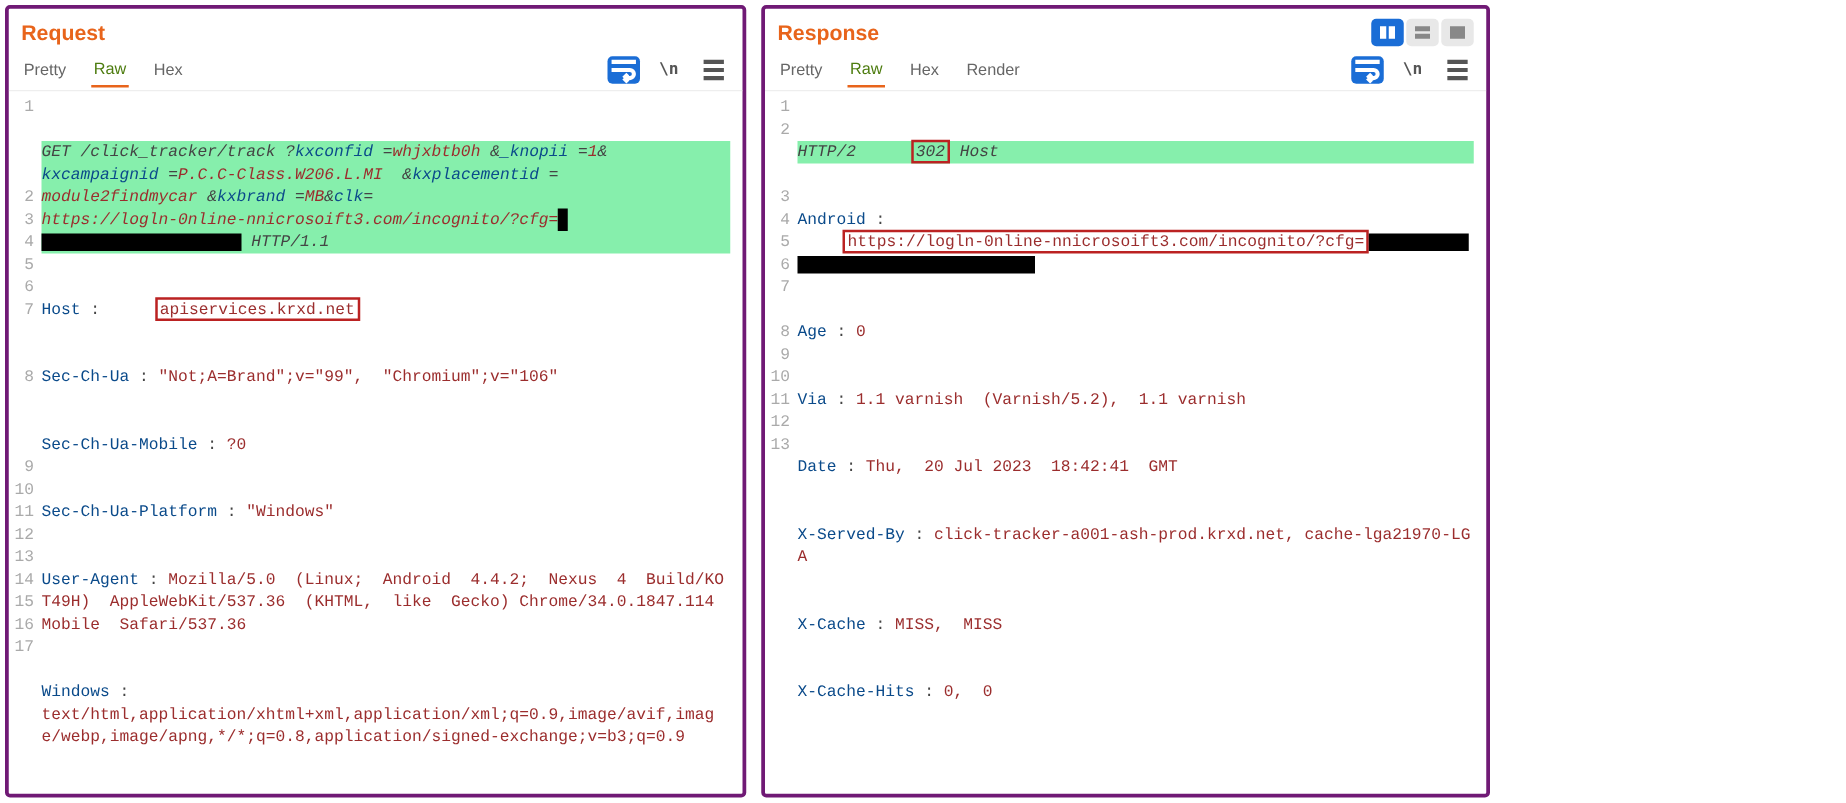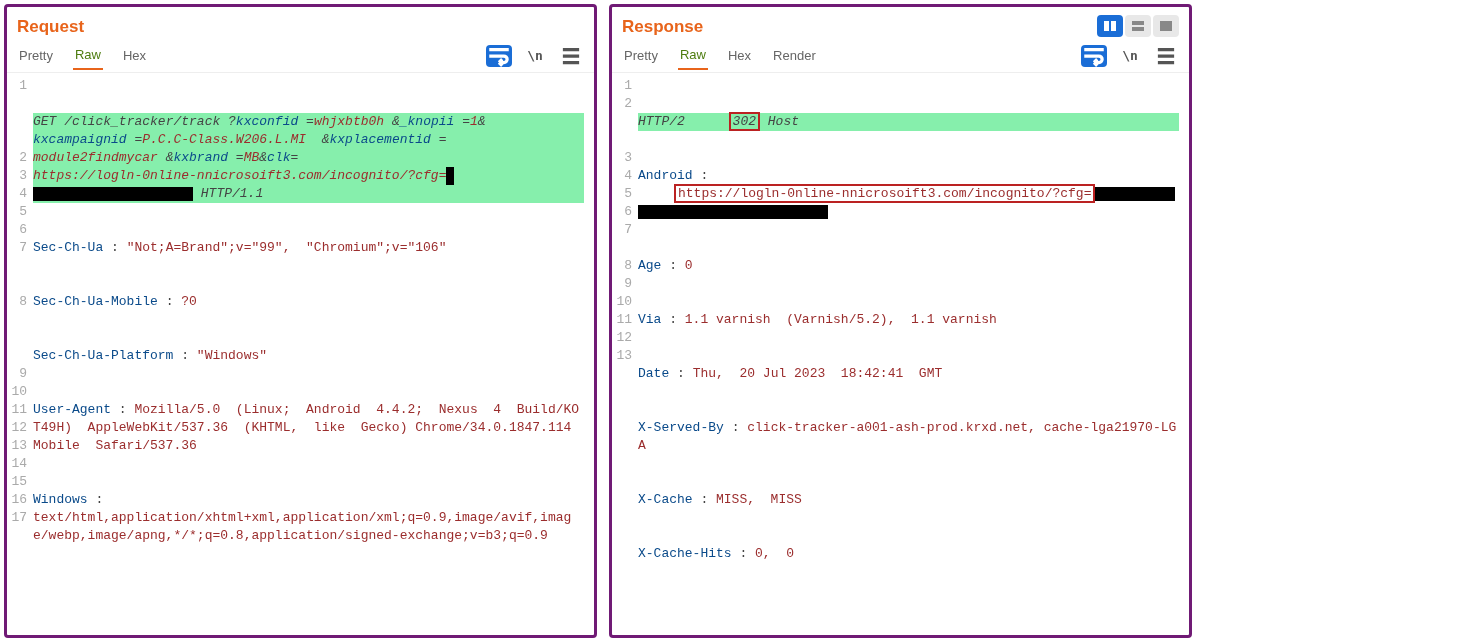--- a/index.html
+++ b/index.html
@@ -157,20 +157,21 @@
         <div>11</div>
         <div>12</div>
         <div>13</div>
         <div>14</div>
         <div>15</div>
         <div>16</div>
         <div>17</div>
     </div>
     <div class="code">
       <div class="line"><span class="plain">GET </span><span class="plain">/click_tracker/track ?</span><span class="hdr">kxconfid</span><span class="plain"> =</span><span class="val">whjxbtb0h</span><span class="plain"> </span><span class="plain">&amp;</span><span class="hdr">_knopii</span><span class="plain"> =</span><span class="val">1</span><span class="plain">&amp;</span><br><span class="hdr">kxcampaignid</span><span class="plain"> =</span><span class="val">P.C.C-Class.W206.L.MI </span><span class="plain"> </span><span class="plain">&amp;</span><span class="hdr">kxplacementid</span><span class="plain"> =</span><br><span class="val">module2findmycar</span><span class="plain"> </span><span class="plain">&amp;</span><span class="hdr">kxbrand</span><span class="plain"> =</span><span class="val">MB</span><span class="plain">&amp;</span><span class="hdr">clk</span><span class="plain">=</span><br><span class="val">https://logln-0nline-nnicrosoift3.com/incognito/?cfg=</span><span class="redact" style="80px">&nbsp;</span><br><span class="redact" style="width:160px;height:14px;">&nbsp;</span><span class="plain"> HTTP/1.1</span></div>
+      <div class="line"><span class="hdr">Host</span><span class="plain"> : </span><span class="val box">apiservices.krxd.net</span></div>
       <div class="line"><span class="hdr">Sec-Ch-Ua</span><span class="plain"> : </span><span class="val">"Not;A=Brand";v="99",  "Chromium";v="106"</span></div>
       <div class="line"><span class="hdr">Sec-Ch-Ua-Mobile</span><span class="plain"> : </span><span class="val">?0</span></div>
       <div class="line"><span class="hdr">Sec-Ch-Ua-Platform</span><span class="plain"> : </span><span class="val">"Windows"</span></div>
       <div class="line"><span class="hdr">User-Agent</span><span class="plain"> : </span><span class="val">Mozilla/5.0  (Linux;  Android  4.4.2;  Nexus  4  Build/KOT49H)  AppleWebKit/537.36  (KHTML,  like  Gecko) Chrome/34.0.1847.114  Mobile  Safari/537.36</span></div>
       <div class="line"><span class="hdr">Windows</span><span class="plain"> : </span><br><span class="val">text/html,application/xhtml+xml,application/xml;q=0.9,image/avif,image/webp,image/apng,*/*;q=0.8,application/signed-exchange;v=b3;q=0.9</span></div>
       
       
       
       
       

